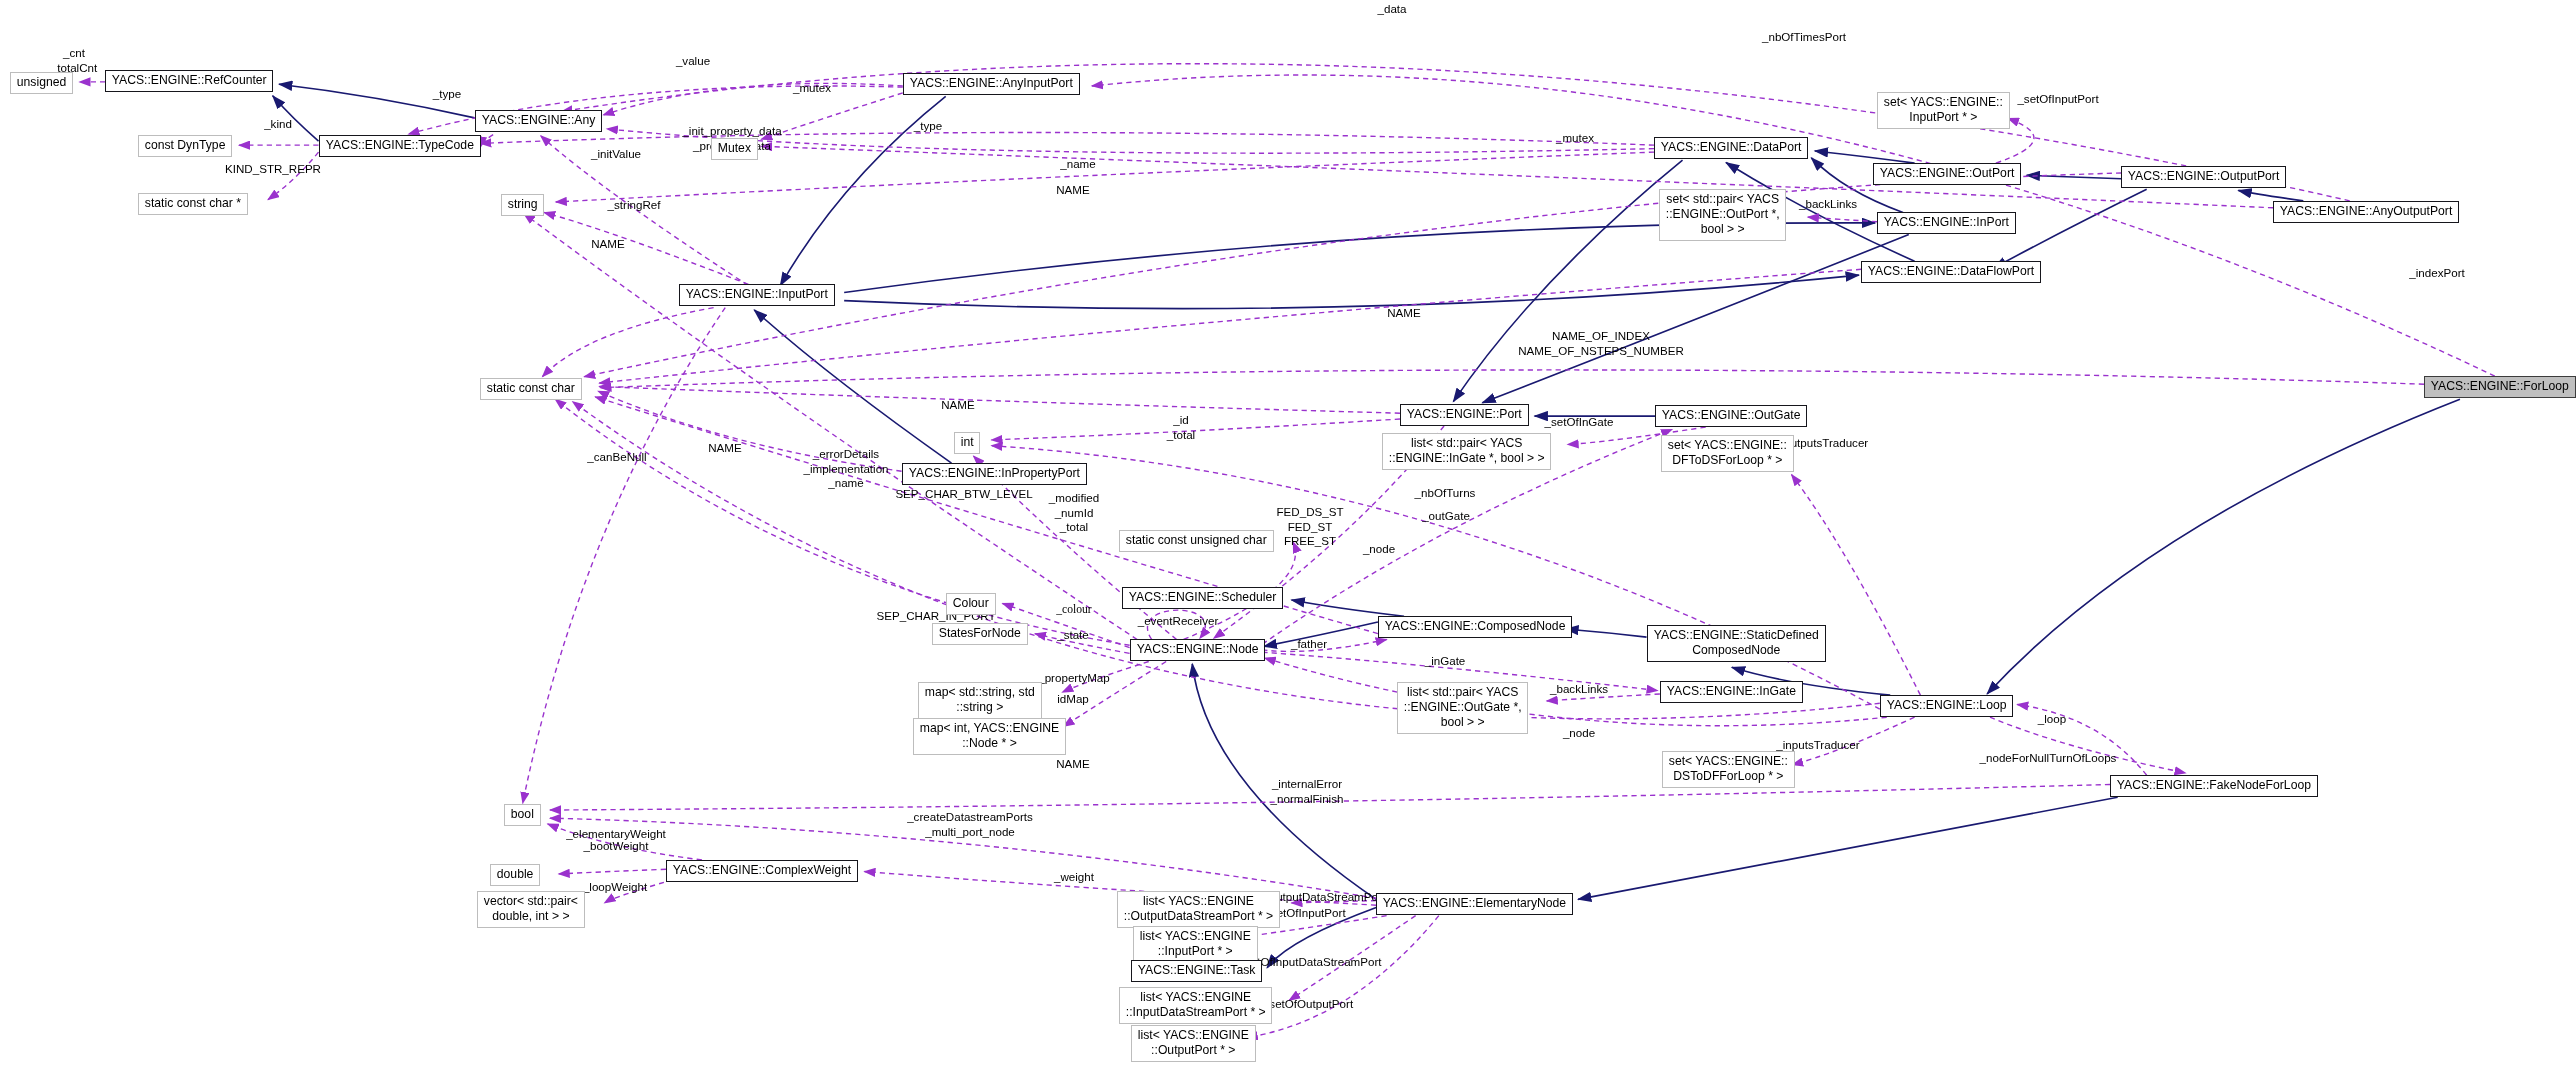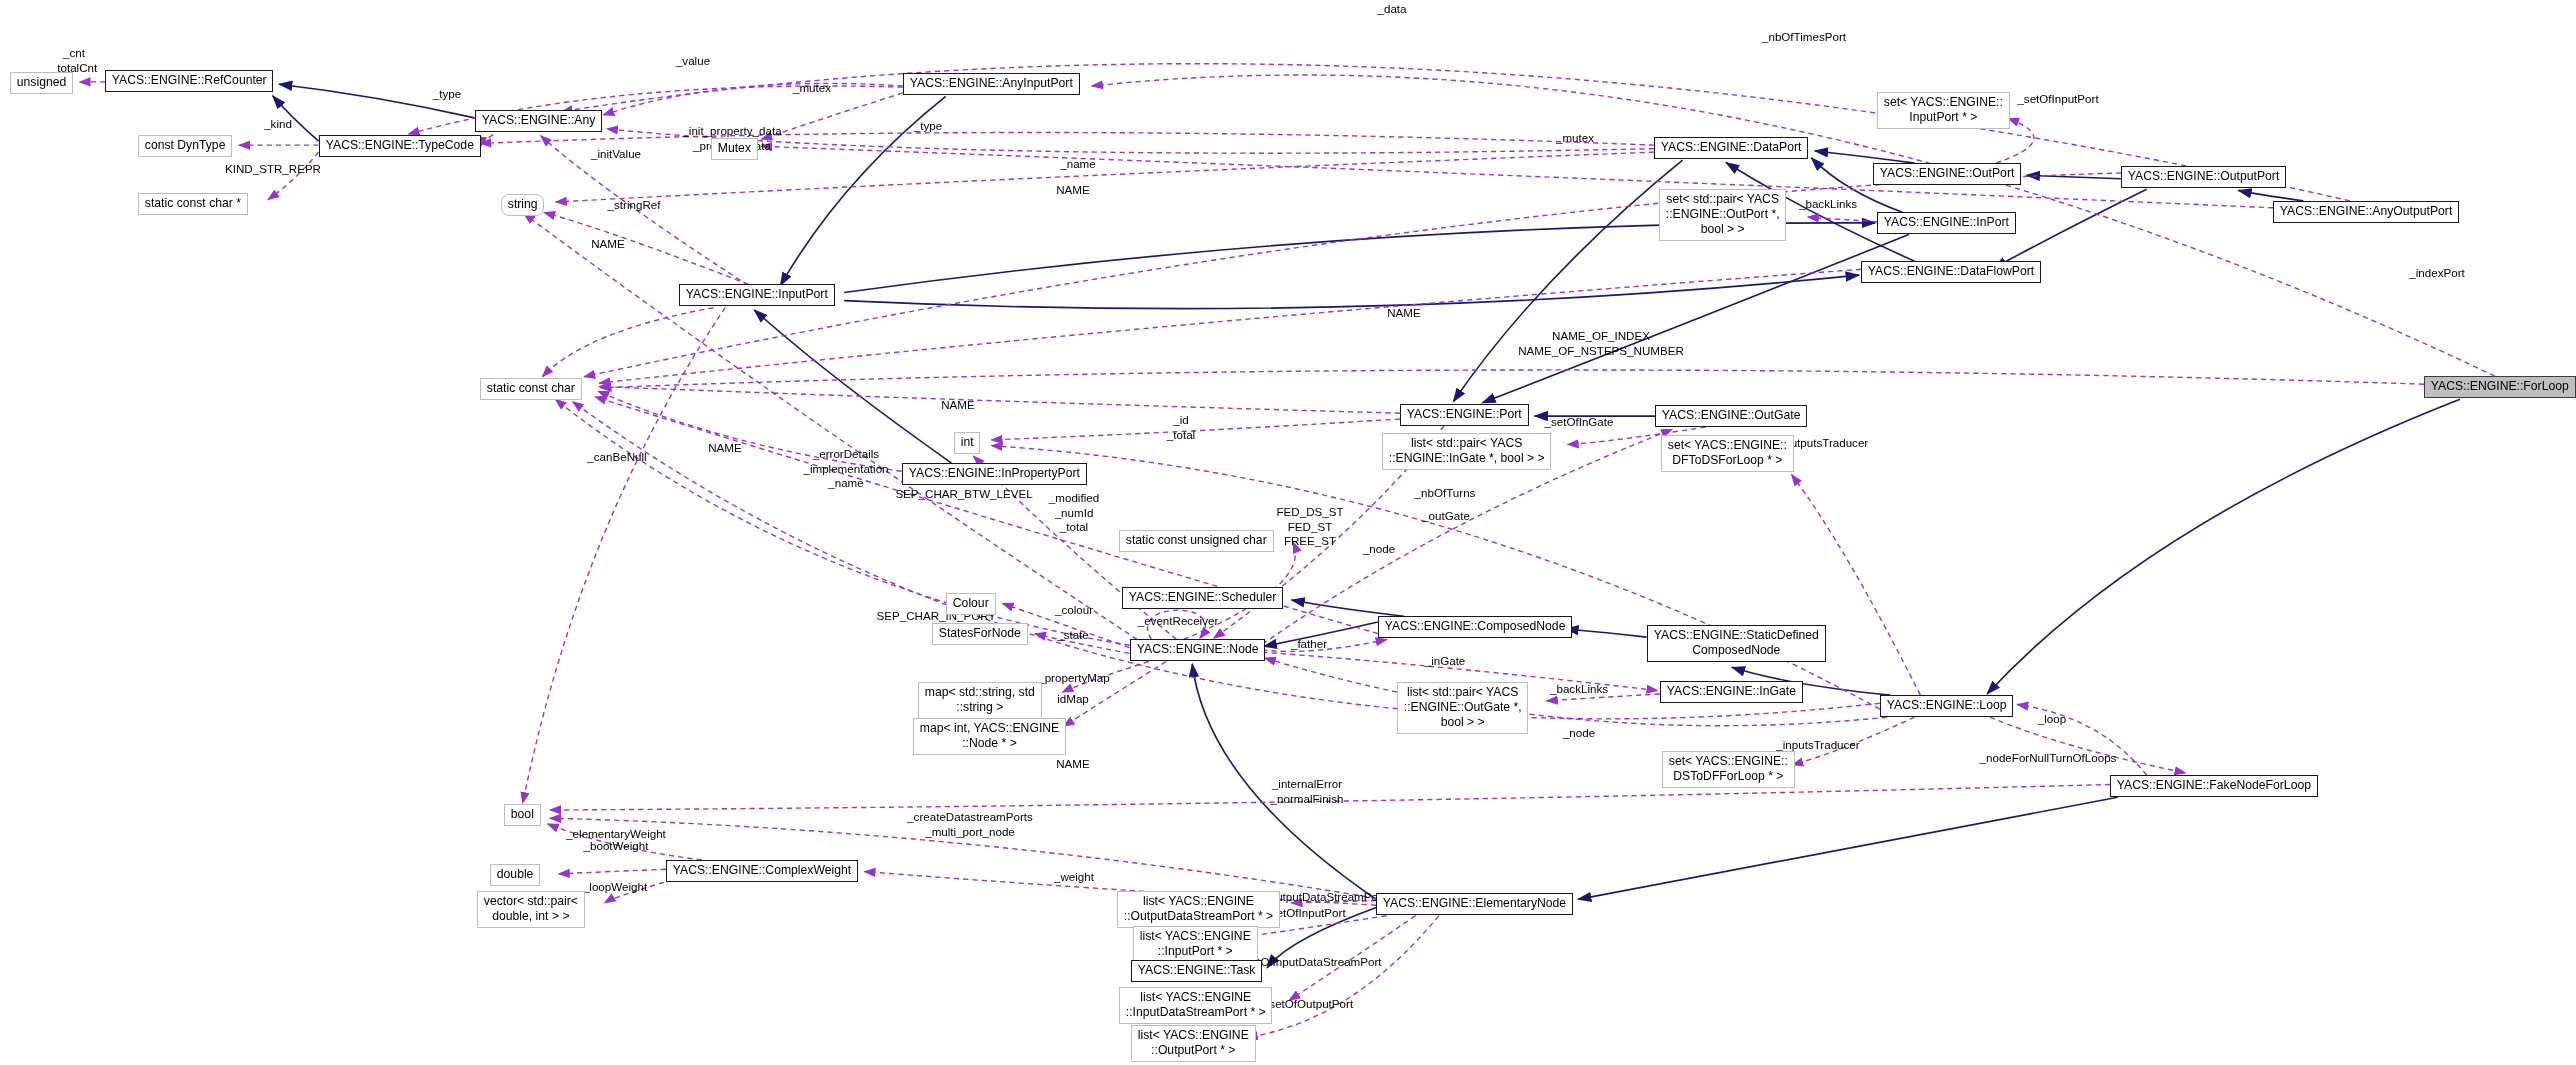--- a/index.html
+++ b/index.html
@@ -128,21 +128,21 @@
 InputPort * &gt;</div>
       <div class="node c" style="left: 1873px; top: 163px; white-space: pre;">YACS::ENGINE::OutPort</div>
       <div class="node c" style="left: 1877px; top: 212px; white-space: pre;">YACS::ENGINE::InPort</div>
       <div class="node p" style="left: 1659px; top: 189px; white-space: pre;">set&lt; std::pair&lt; YACS
 ::ENGINE::OutPort *,
 bool &gt; &gt;</div>
       <div class="node c" style="left: 2121px; top: 166px; white-space: pre;">YACS::ENGINE::OutputPort</div>
       <div class="node c" style="left: 2273px; top: 201px; white-space: pre;">YACS::ENGINE::AnyOutputPort</div>
       <div class="node c" style="left: 1861px; top: 261px; white-space: pre;">YACS::ENGINE::DataFlowPort</div>
       <div class="node s" style="left: 2424px; top: 376px; white-space: pre;">YACS::ENGINE::ForLoop</div>
-      <div class="node p" style="left: 501px; top: 194px; white-space: pre; border-radius: 8px;">string</div>
+      <div class="node p" style="left: 501px; top: 194px; white-space: pre;">string</div>
       <div class="node p" style="left: 480px; top: 378px; white-space: pre;">static const char</div>
       <div class="node c" style="left: 679px; top: 284px; white-space: pre;">YACS::ENGINE::InputPort</div>
       <div class="node p" style="left: 954px; top: 432px; white-space: pre;">int</div>
       <div class="node c" style="left: 902px; top: 463px; white-space: pre;">YACS::ENGINE::InPropertyPort</div>
       <div class="node p" style="left: 1119px; top: 530px; white-space: pre;">static const unsigned char</div>
       <div class="node c" style="left: 1400px; top: 404px; white-space: pre;">YACS::ENGINE::Port</div>
       <div class="node c" style="left: 1655px; top: 405px; white-space: pre;">YACS::ENGINE::OutGate</div>
       <div class="node p" style="left: 1382px; top: 433px; white-space: pre;">list&lt; std::pair&lt; YACS
 ::ENGINE::InGate *, bool &gt; &gt;</div>
       <div class="node p" style="left: 1661px; top: 435px; white-space: pre;">set&lt; YACS::ENGINE::
@@ -221,21 +221,21 @@
       <div class="elabel" style="left: 964px; top: 494px;">SEP_CHAR_BTW_LEVEL</div>
       <div class="elabel" style="left: 1074px; top: 513px;">_modified
 _numId
 _total</div>
       <div class="elabel" style="left: 1310px; top: 527px;">FED_DS_ST
 FED_ST
 FREE_ST</div>
       <div class="elabel" style="left: 1446px; top: 516px;">_outGate</div>
       <div class="elabel" style="left: 1379px; top: 549px;">_node</div>
       <div class="elabel" style="left: 896px; top: 616px; margin-left: 40px;">SEP_CHAR_IN_PORT</div>
-      <div class="elabel" style="left: 1074px; top: 610px;">_colour</div>
+      <div class="elabel" style="left: 1074px; top: 610px; font-family: Liberation Serif, serif;">_colour</div>
       <div class="elabel" style="left: 1073px; top: 635px;">_state</div>
       <div class="elabel" style="left: 1178px; top: 621px;">_eventReceiver</div>
       <div class="elabel" style="left: 1309px; top: 644px;">_father</div>
       <div class="elabel" style="left: 1445px; top: 661px;">_inGate</div>
       <div class="elabel" style="left: 1074px; top: 678px;">_propertyMap</div>
       <div class="elabel" style="left: 1073px; top: 699px;">idMap</div>
       <div class="elabel" style="left: 1579px; top: 689px;">_backLinks</div>
       <div class="elabel" style="left: 1579px; top: 733px;">_node</div>
       <div class="elabel" style="left: 1818px; top: 745px;">_inputsTraducer</div>
       <div class="elabel" style="left: 2052px; top: 719px;">_loop</div>

